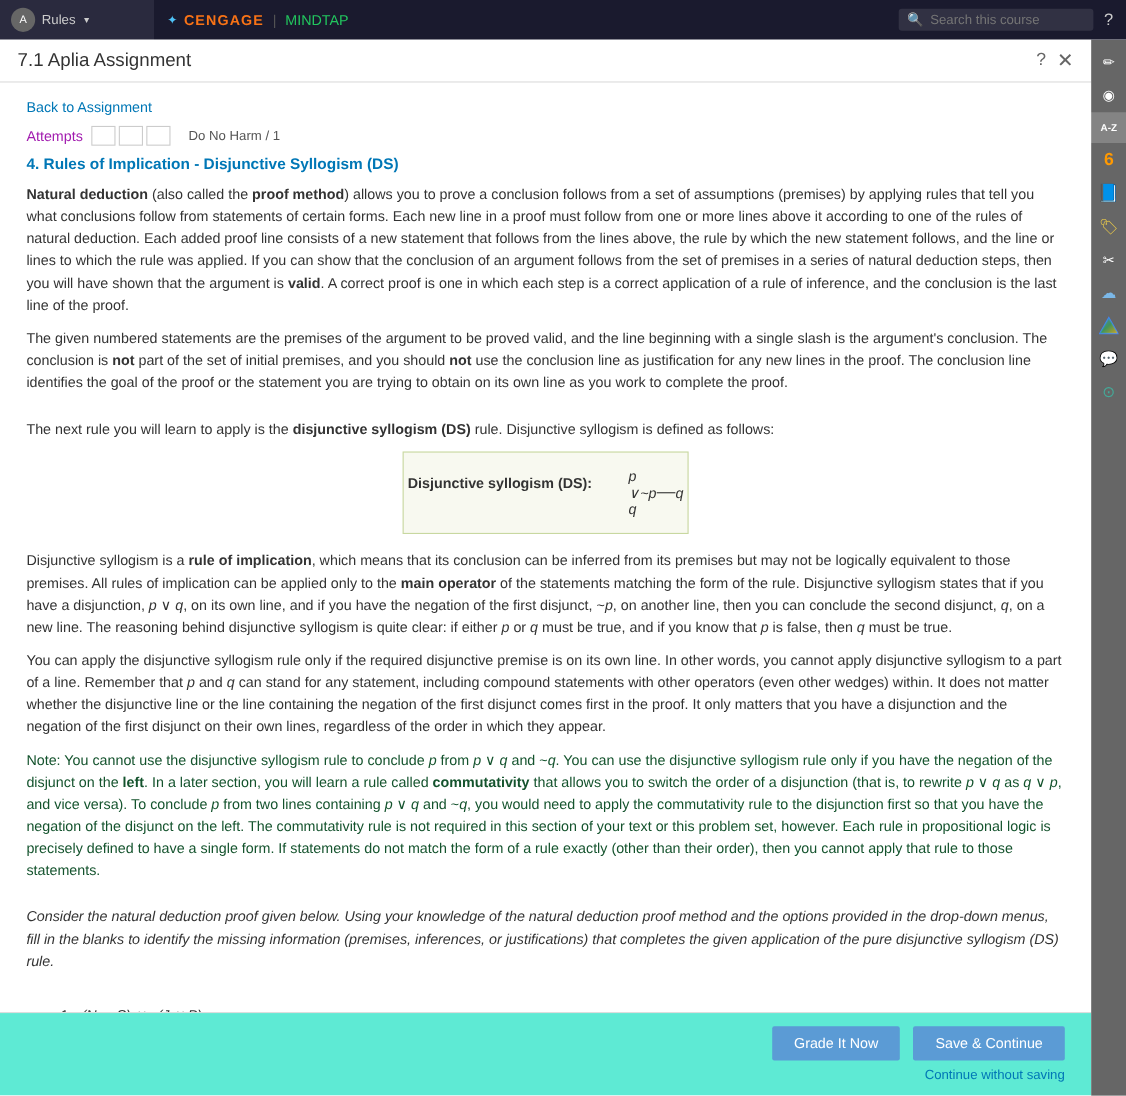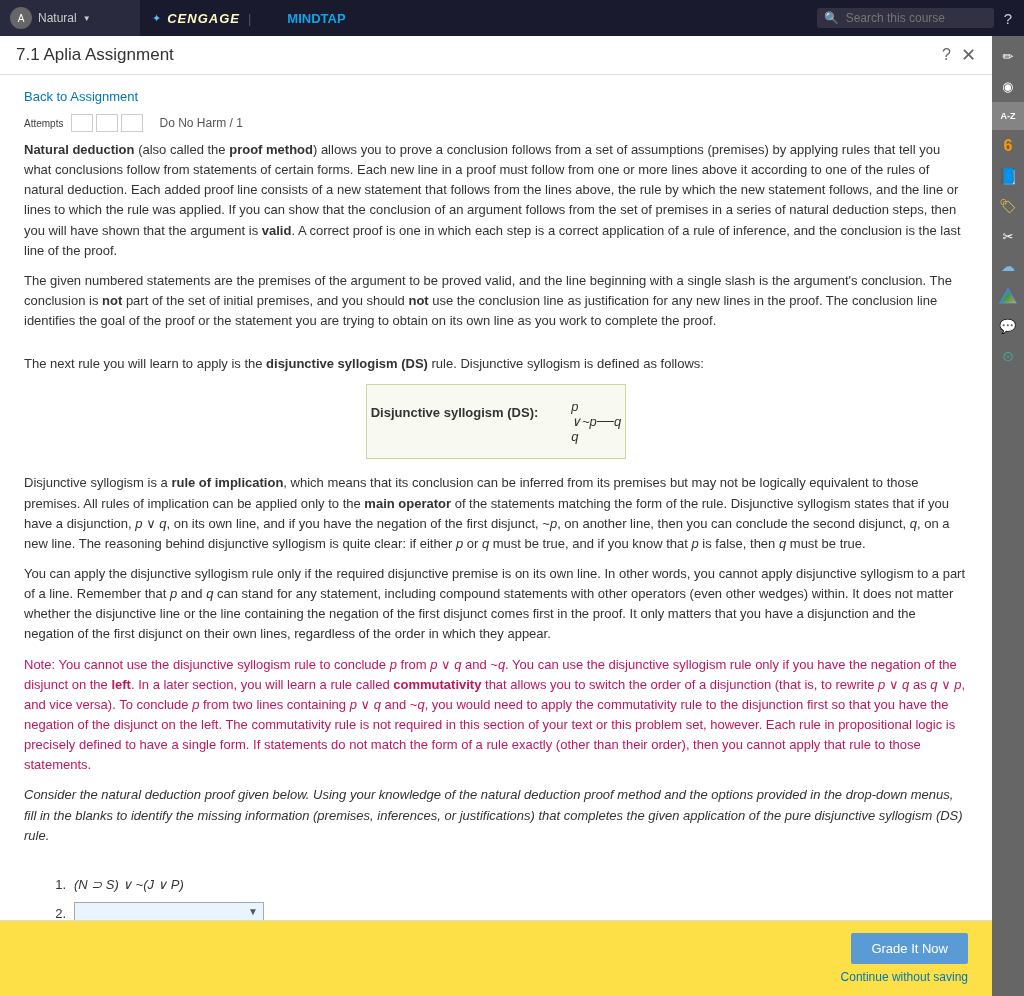--- a/index.html
+++ b/index.html
@@ -5,30 +5,30 @@
     * { box-sizing: border-box; margin: 0; padding: 0; }
     body { font-family: Arial, sans-serif; font-size: 13px; color: #333; background: #f5f5f5; display: flex; flex-direction: column; height: 996px; overflow: hidden; }
   </style>
 </head>
 <body>
 
 <div style="display:flex; height:36px; flex-shrink:0;">
   <div style="background:#2a2a3e; width:140px; display:flex; align-items:center; padding:0 10px; flex-shrink:0;">
     <div style="display:flex; align-items:center; gap:6px; color:#ccc; font-size:12px; cursor:pointer;">
       <div style="width:22px; height:22px; background:#666; border-radius:50%; display:flex; align-items:center; justify-content:center; font-size:10px; color:#fff;">A</div>
-      <span>Natural</span>
+      <span>Rules</span>
       <span style="font-size:8px;">▼</span>
     </div>
   </div>
   <div style="background:#1a1a2e; flex:1; display:flex; align-items:center; justify-content:space-between; padding:0 12px;">
     <div style="display:flex; align-items:center; gap:6px;">
       <span style="color:#4fc3f7; font-size:11px;">✦</span>
-      <span style="color:#fef9c3; font-size:13px; font-weight:bold; letter-spacing:1px;font-style:italic;">CENGAGE</span>
+      <span style="color:#f97316; font-size:13px; font-weight:bold; letter-spacing:1px;">CENGAGE</span>
       <span style="color:#555; margin:0 2px;">|</span>
-      <span style="color:#0ea5e9; font-weight:bold; font-size:13px;margin-left:28px;">MINDTAP</span>
+      <span style="color:#22c55e; font-weight:normal; font-size:13px;">MINDTAP</span>
     </div>
     <div style="display:flex; align-items:center; gap:10px;">
       <div style="display:flex; align-items:center; background:rgba(255,255,255,0.1); border-radius:3px; padding:3px 8px; gap:6px;">
         <span style="color:#aaa; font-size:12px;">🔍</span>
         <input style="background: transparent; border: none; outline: none; color: rgb(204, 204, 204); font-size: 12px; width: 140px;" placeholder="Search this course">
       </div>
       <span style="color:#ccc; font-size:15px; cursor:pointer;">?</span>
     </div>
   </div>
 </div>
@@ -44,30 +44,34 @@
         <button style="background:none; border:none; cursor:pointer; color:#666; font-size:18px;">✕</button>
       </div>
     </div>
 
     <div style="flex:1; overflow-y:auto; background:#fff; padding:14px 24px 0 24px;">
 
       <a style="color:#0077b6; text-decoration:none; font-size:13px; cursor:pointer;">Back to Assignment</a>
 
       
       <div style="display:flex; align-items:center; gap:8px; margin:10px 0 8px 0;">
-        <span style="font-size:10px; color:#404040;">Attempts</span>
+        <span style="font-size:13px; color:#a21caf;">Attempts</span>
         <div style="display:flex; gap:3px;">
           <div style="width:22px; height:18px; border:1px solid #ccc; background:#fff;"></div>
           <div style="width:22px; height:18px; border:1px solid #ccc; background:#fff;"></div>
           <div style="width:22px; height:18px; border:1px solid #ccc; background:#fff;"></div>
         </div>
         <span style="font-size:12px; color:#555; margin-left:8px;">Do No Harm / 1</span>
       </div>
 
       
+      <div style="font-size:14px; font-weight:bold; color:#0077b6; margin:8px 0 10px 0;">
+        <span>4.</span>
+        <span>Rules of Implication - Disjunctive Syllogism (DS)</span>
+      </div>
 
       
       <p style="font-size:13px; line-height:1.55; color:#333; margin-bottom:10px;">
         <b>Natural deduction</b> (also called the <b>proof method</b>) allows you to prove a conclusion follows from a set of assumptions (premises) by applying rules that tell you what conclusions follow from statements of certain forms. Each new line in a proof must follow from one or more lines above it according to one of the rules of natural deduction. Each added proof line consists of a new statement that follows from the lines above, the rule by which the new statement follows, and the line or lines to which the rule was applied. If you can show that the conclusion of an argument follows from the set of premises in a series of natural deduction steps, then you will have shown that the argument is <b>valid</b>. A correct proof is one in which each step is a correct application of a rule of inference, and the conclusion is the last line of the proof.
       </p>
 
       
       <p style="font-size:13px; line-height:1.55; color:#333; margin-bottom:23px;">
         The given numbered statements are the premises of the argument to be proved valid, and the line beginning with a single slash is the argument's conclusion. The conclusion is <b>not</b> part of the set of initial premises, and you should <b>not</b> use the conclusion line as justification for any new lines in the proof. The conclusion line identifies the goal of the proof or the statement you are trying to obtain on its own line as you work to complete the proof.
       </p>
@@ -92,21 +96,21 @@
       <p style="font-size:13px; line-height:1.55; color:#333; margin-bottom:10px;">
         Disjunctive syllogism is a <b>rule of implication</b>, which means that its conclusion can be inferred from its premises but may not be logically equivalent to those premises. All rules of implication can be applied only to the <b>main operator</b> of the statements matching the form of the rule. Disjunctive syllogism states that if you have a disjunction, <i>p</i> ∨ <i>q</i>, on its own line, and if you have the negation of the first disjunct, ~<i>p</i>, on another line, then you can conclude the second disjunct, <i>q</i>, on a new line. The reasoning behind disjunctive syllogism is quite clear: if either <i>p</i> or <i>q</i> must be true, and if you know that <i>p</i> is false, then <i>q</i> must be true.
       </p>
 
       
       <p style="font-size:13px; line-height:1.55; color:#333; margin-bottom:10px;">
         You can apply the disjunctive syllogism rule only if the required disjunctive premise is on its own line. In other words, you cannot apply disjunctive syllogism to a part of a line. Remember that <i>p</i> and <i>q</i> can stand for any statement, including compound statements with other operators (even other wedges) within. It does not matter whether the disjunctive line or the line containing the negation of the first disjunct comes first in the proof. It only matters that you have a disjunction and the negation of the first disjunct on their own lines, regardless of the order in which they appear.
       </p>
 
       
-      <p style="font-size:13px; line-height:1.55; color:#be185d; margin-bottom:10px;">
+      <p style="font-size:13px; line-height:1.55; color:#14532d; margin-bottom:22px;">
         Note: You cannot use the disjunctive syllogism rule to conclude <i>p</i> from <i>p</i> ∨ <i>q</i> and ~<i>q</i>. You can use the disjunctive syllogism rule only if you have the negation of the disjunct on the <b>left</b>. In a later section, you will learn a rule called <b>commutativity</b> that allows you to switch the order of a disjunction (that is, to rewrite <i>p</i> ∨ <i>q</i> as <i>q</i> ∨ <i>p</i>, and vice versa). To conclude <i>p</i> from two lines containing <i>p</i> ∨ <i>q</i> and ~<i>q</i>, you would need to apply the commutativity rule to the disjunction first so that you have the negation of the disjunct on the left. The commutativity rule is not required in this section of your text or this problem set, however. Each rule in propositional logic is precisely defined to have a single form. If statements do not match the form of a rule exactly (other than their order), then you cannot apply that rule to those statements.
       </p>
 
       
       <p style="font-size:13px; line-height:1.55; color:#333; margin-bottom:26px; font-style:italic;">
         Consider the natural deduction proof given below. Using your knowledge of the natural deduction proof method and the options provided in the drop-down menus, fill in the blanks to identify the missing information (premises, inferences, or justifications) that completes the given application of the pure disjunctive syllogism (DS) rule.
       </p>
 
       
       <div style="margin:8px 0 20px 20px;">
@@ -122,23 +126,24 @@
           <div style="position:relative; display:inline-block;">
             <div style="min-width:190px; height:24px; border:1px solid #aaa; background:#e8f4ff; font-size:12px; padding:0 24px 0 4px; display:flex; align-items:center; cursor:pointer;"></div>
             <span style="position:absolute; right:6px; top:4px; font-size:10px; color:#555; pointer-events:none;">▼</span>
           </div>
         </div>
 
       </div>
 
     </div>
 
-    <div style="background:#fde047; border-top:1px solid #ddd; padding:12px 24px; display:flex; flex-direction:column; align-items:flex-end; gap:6px; flex-shrink:0;">
+    <div style="background:#5eead4; border-top:1px solid #ddd; padding:12px 24px; display:flex; flex-direction:column; align-items:flex-end; gap:6px; flex-shrink:0;">
       <div style="display:flex; gap:12px;">
         <button style="background:#5b9bd5; color:#fff; border:none; padding:8px 20px; font-size:13px; cursor:pointer; border-radius:2px;">Grade It Now</button>
+        <button style="background:#5b9bd5; color:#fff; border:none; padding:8px 20px; font-size:13px; cursor:pointer; border-radius:2px;">Save &amp; Continue</button>
       </div>
       <a style="color:#0077b6; font-size:12px; text-decoration:none; cursor:pointer;">Continue without saving</a>
     </div>
 
   </div>
 
   <div style="position:absolute; right:0; top:0; width:32px; background:#666; display:flex; flex-direction:column; align-items:center; padding:6px 0; gap:2px; height:100%;">
 
     <div style="width:28px; height:28px; display:flex; align-items:center; justify-content:center; cursor:pointer; color:#fff; font-size:13px;">✏</div>
     <div style="width:28px; height:28px; display:flex; align-items:center; justify-content:center; cursor:pointer; color:#fff; font-size:13px;">◉</div>

